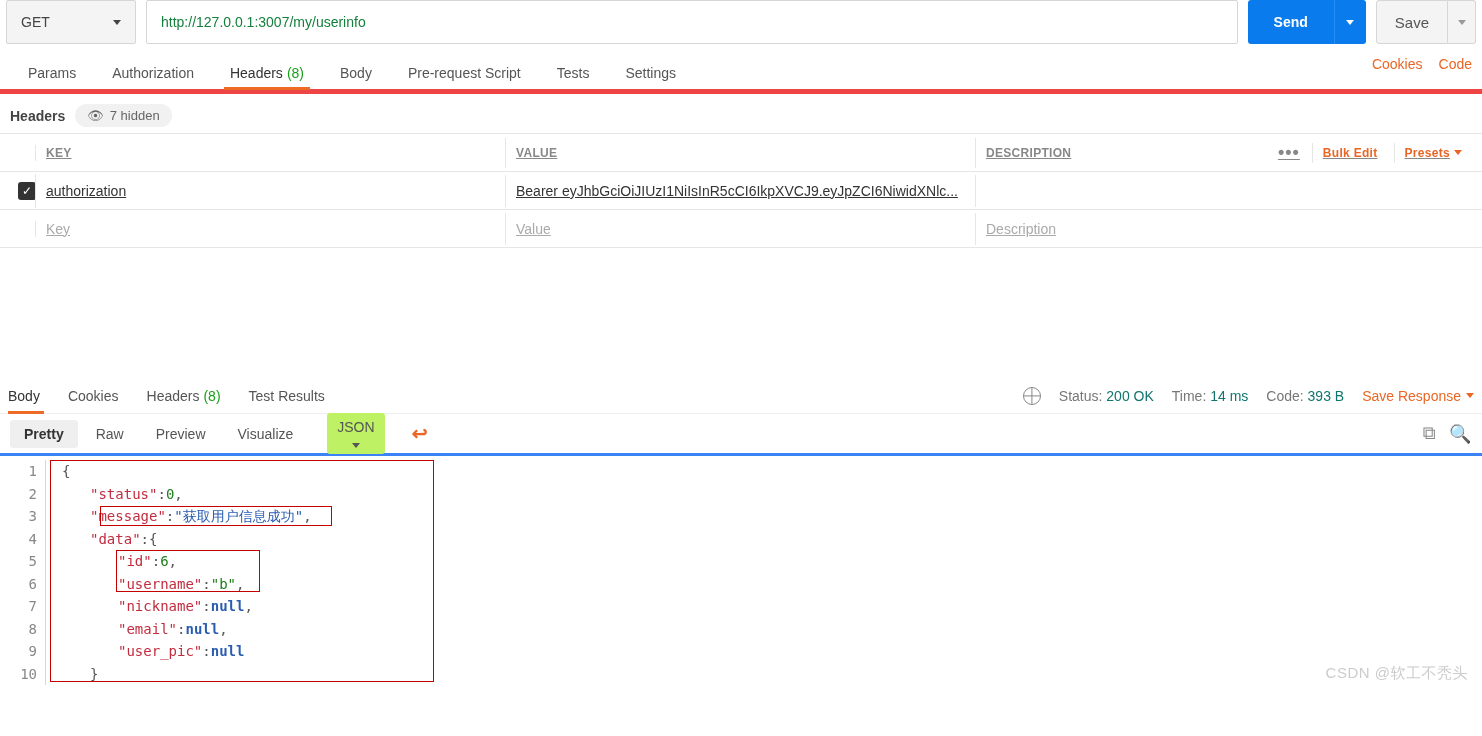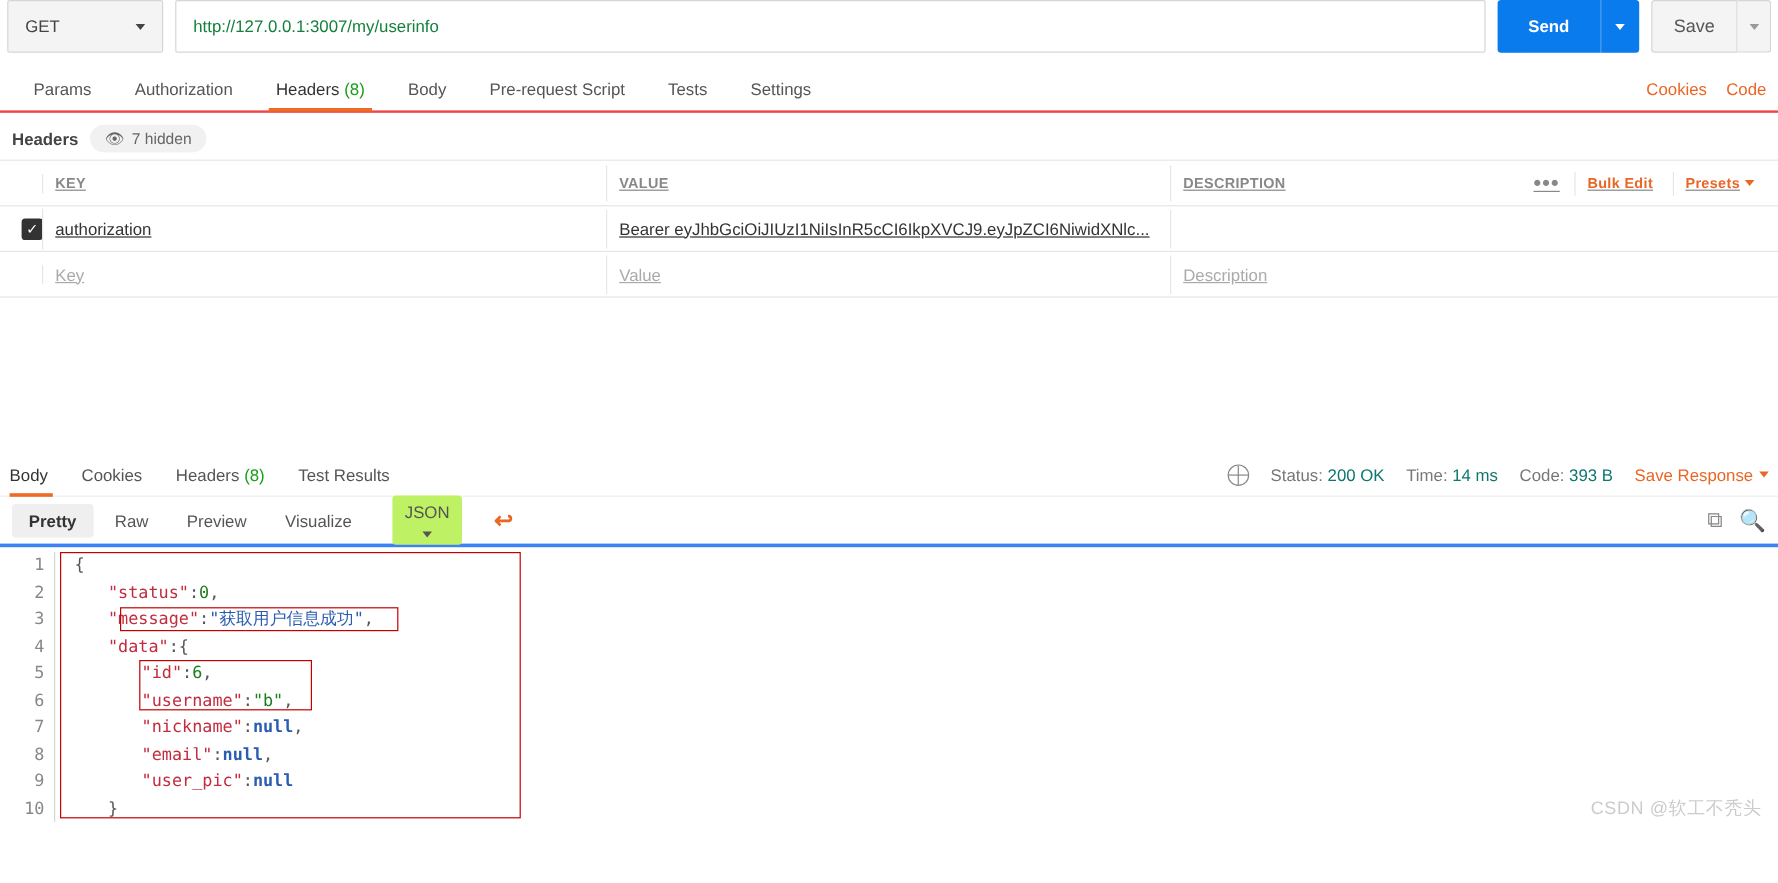--- a/index.html
+++ b/index.html
@@ -87,23 +87,23 @@
   .caret-down {
     width: 0; height: 0;
     border-left: 4px solid transparent;
     border-right: 4px solid transparent;
     border-top: 5px solid currentColor;
   }
 
   
   .req-tabs {
     display: flex;
-    align-items: center;
+    align-items: flex-start;
     height: 38px;
-    border-bottom: 2px solid #ef4444;
+    border-bottom: 5px solid #ef4444;
     padding: 0 10px;
     position: relative;
   }
   .req-tab {
     color: #555;
     padding: 0 18px;
     height: 100%;
     display: flex; align-items: center;
     position: relative;
   }

